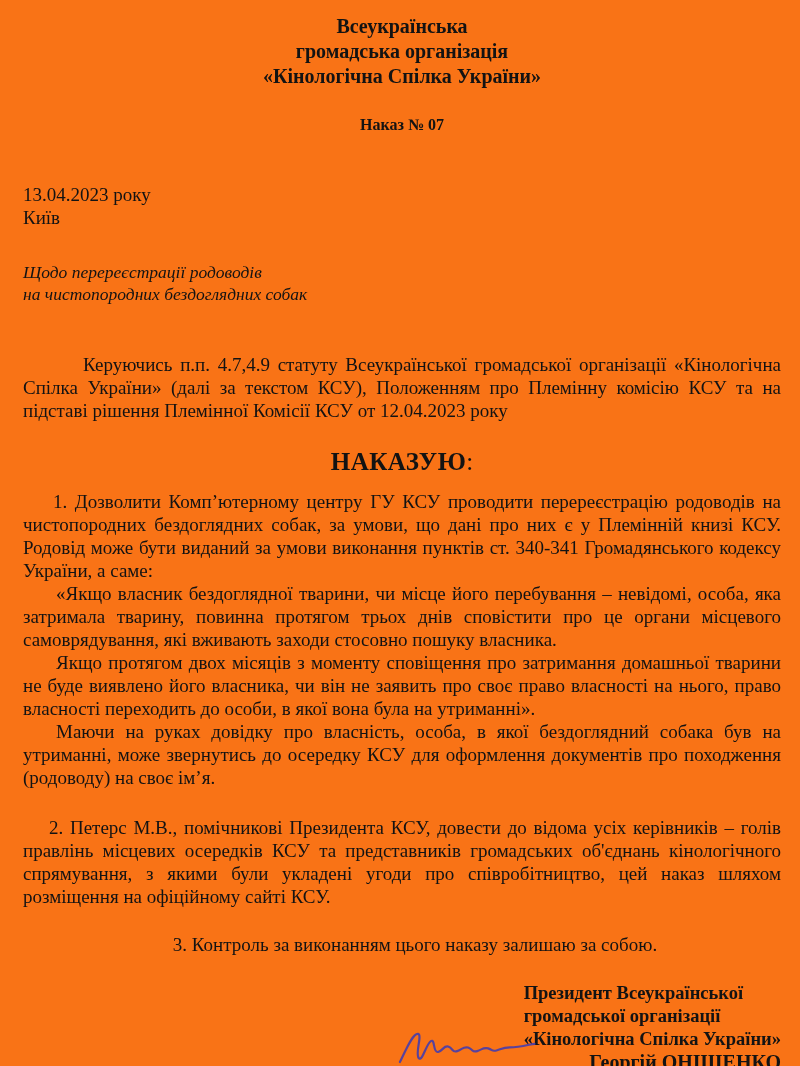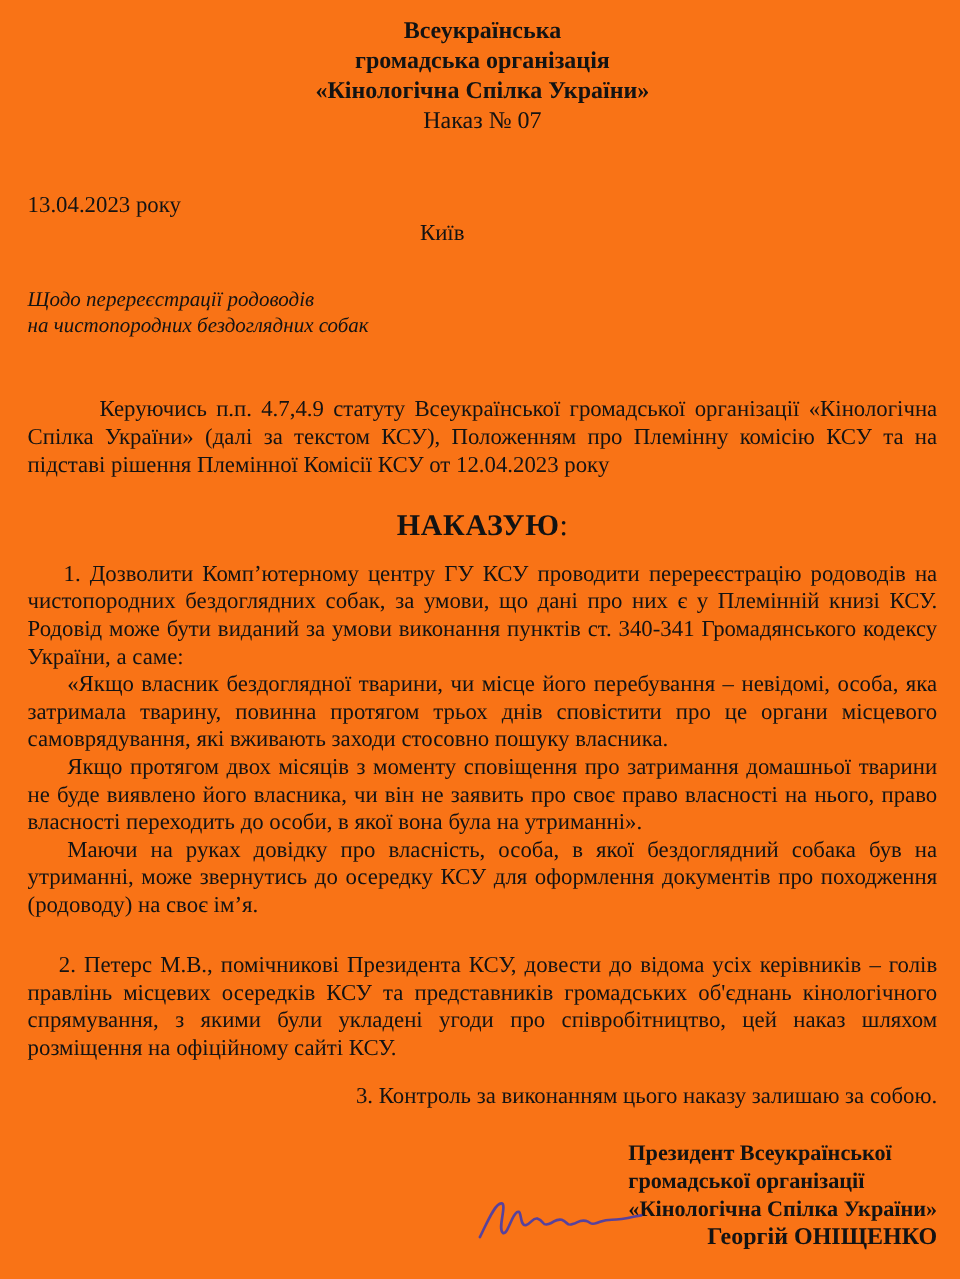--- a/index.html
+++ b/index.html
@@ -16,34 +16,35 @@
   }
   .org {
     margin-top: 14px;
     text-align: center;
     font-weight: bold;
     font-size: 20px;
     line-height: 25px;
   }
   .org-line { display: block; }
   .order-title {
+    margin-top: 23px;
     text-align: center;
-    font-weight: normal;
-    font-size: 20px;
+    font-weight: bold;
+    font-size: 16px;
     line-height: 25px;
   }
   .date-row {
     margin-top: 46px;
     display: flex;
     justify-content: space-between;
     font-size: 19px;
     line-height: 23px;
     flex-direction: column;
   }
-  .city { margin-right: 67px; text-align: center; }
+  .city { margin-right: 67px; }
   .subject {
     margin-top: 32px;
     font-style: italic;
     font-size: 17.5px;
     line-height: 22px;
   }
   .subject-line { display: block; }
   .preamble {
     margin-top: 48px;
     font-size: 19px;
@@ -60,21 +61,21 @@
   .decree .decree-word { font-weight: bold; letter-spacing: 0.5px; }
   .para {
     font-size: 19px;
     line-height: 23px;
     text-align: justify;
     text-indent: 33px;
     margin: 0;
   }
   .para.first-item { margin-top: 16px; text-indent: 30px; }
   .para.item2 { margin-top: 27px; text-indent: 26px; }
-  .para.item3 { margin-top: 17px; text-indent: 26px; text-align: right; }
+  .para.item3 { margin-top: 25px; text-indent: 26px; text-align: center; }
   .sig-row {
     margin-top: 26px;
     position: relative;
     display: flex;
     justify-content: space-between;
     align-items: flex-end;
     flex-direction: column;
   }
   .sig-title {
     font-weight: bold;

